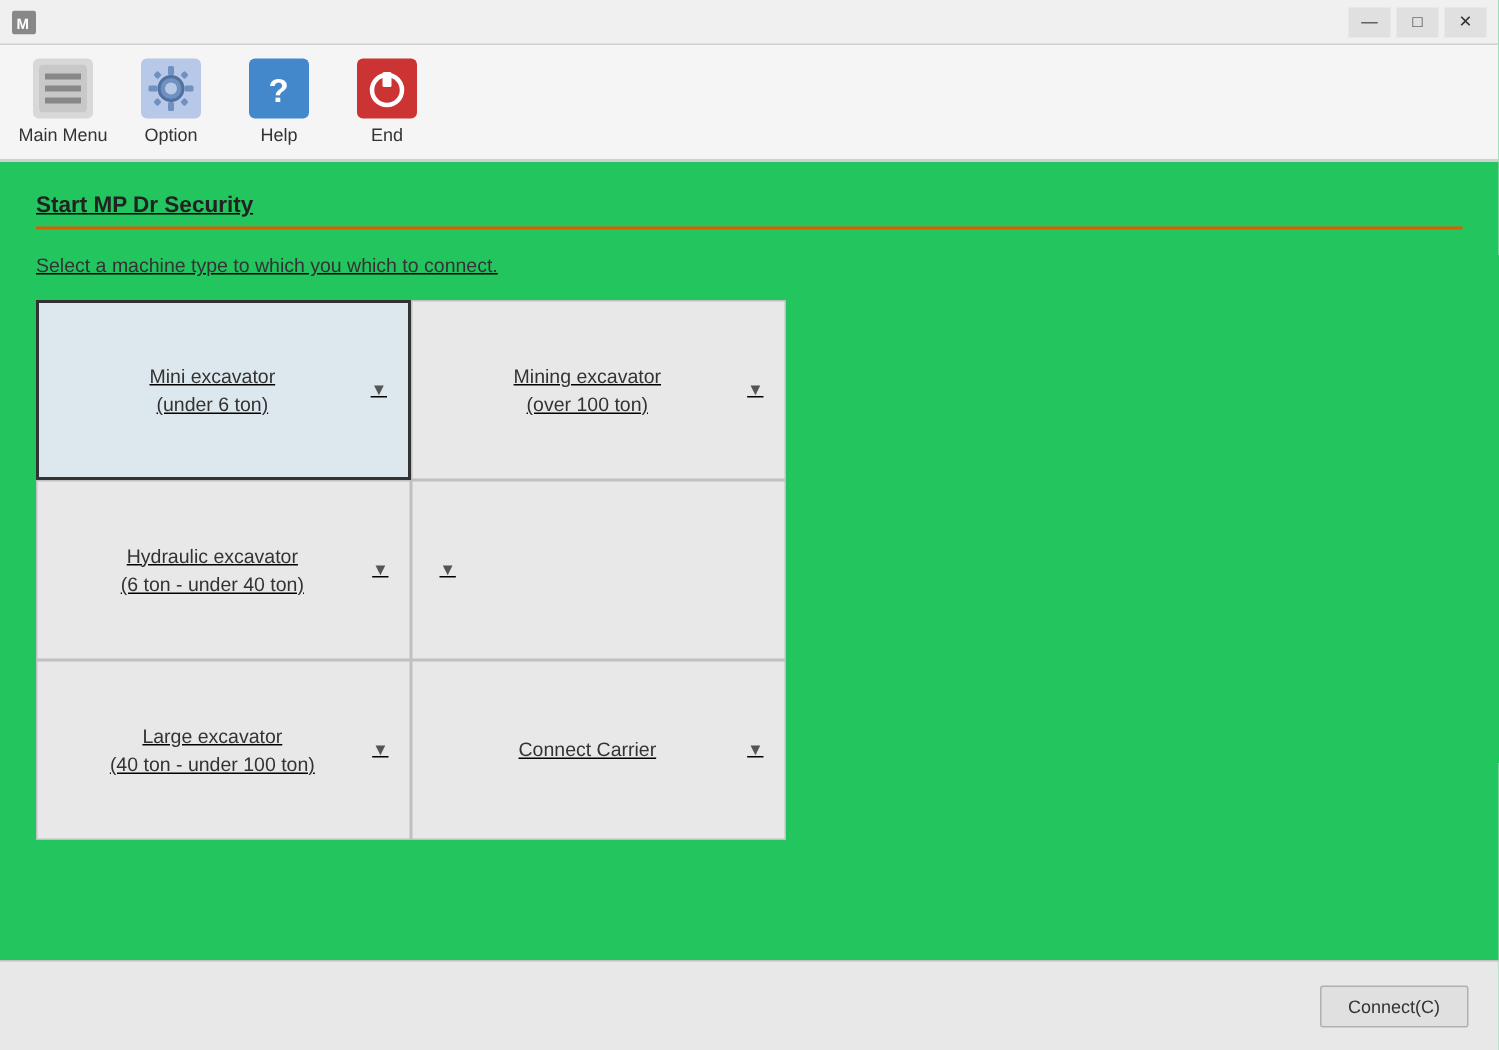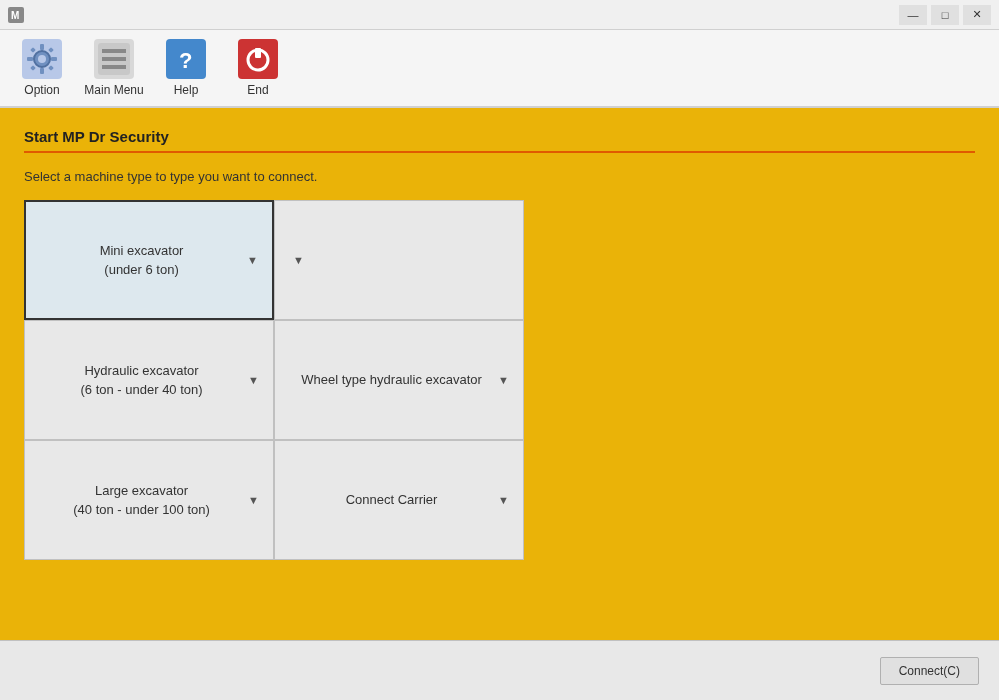--- a/index.html
+++ b/index.html
@@ -85,25 +85,26 @@
       color: #333;
       text-align: center;
     }
     .icon-main { background: #d8d8d8; }
     .icon-option { background: #b8c8e8; }
     .icon-help { background: #4488cc; color: white; font-weight: bold; font-size: 20px; }
     .icon-end { background: #cc3333; color: white; font-size: 20px; }
 
     
     .main-content {
-      background: #eab308;
+      background: #22c55e;
       margin: 0;
       padding: 20px 24px;
       height: calc(700px - 30px - 78px - 60px);
       overflow: hidden;
+      text-decoration: underline;
     }
     .section-title {
       font-size: 15px;
       font-weight: bold;
       color: #222;
       margin-bottom: 6px;
     }
     .divider {
       height: 2px;
       background: #e05a00;
@@ -186,20 +187,32 @@
     </svg>
   </div>
   <div class="title-bar-controls">
     <button class="title-btn">—</button>
     <button class="title-btn">□</button>
     <button class="title-btn close">✕</button>
   </div>
 </div>
 
 <div class="toolbar">
+
+  <div class="toolbar-item">
+    <div class="toolbar-icon icon-main">
+      <svg width="32" height="32" viewBox="0 0 32 32">
+        <rect width="32" height="32" fill="#c8c8c8" rx="3"></rect>
+        <rect x="4" y="6" width="24" height="4" fill="#888"></rect>
+        <rect x="4" y="14" width="24" height="4" fill="#888"></rect>
+        <rect x="4" y="22" width="24" height="4" fill="#888"></rect>
+      </svg>
+    </div>
+    <span class="toolbar-label">Main Menu</span>
+  </div>
 
   <div class="toolbar-item">
     <div class="toolbar-icon icon-option">
       <svg width="38" height="38" viewBox="0 0 38 38">
         <rect width="38" height="38" fill="#b8c8e8" rx="3"></rect>
 
         <circle cx="19" cy="19" r="8" fill="#7090c0" stroke="#5070a0" stroke-width="2"></circle>
         <circle cx="19" cy="19" r="4" fill="#b8c8e8"></circle>
         <rect x="17" y="4" width="4" height="6" fill="#7090c0" rx="1"></rect>
         <rect x="17" y="28" width="4" height="6" fill="#7090c0" rx="1"></rect>
@@ -208,32 +221,20 @@
         <rect x="8" y="8" width="4" height="4" fill="#7090c0" rx="1" transform="rotate(45 10 10)"></rect>
         <rect x="26" y="8" width="4" height="4" fill="#7090c0" rx="1" transform="rotate(45 28 10)"></rect>
         <rect x="8" y="26" width="4" height="4" fill="#7090c0" rx="1" transform="rotate(45 10 28)"></rect>
         <rect x="26" y="26" width="4" height="4" fill="#7090c0" rx="1" transform="rotate(45 28 28)"></rect>
       </svg>
     </div>
     <span class="toolbar-label">Option</span>
   </div>
 
   <div class="toolbar-item">
-    <div class="toolbar-icon icon-main">
-      <svg width="32" height="32" viewBox="0 0 32 32">
-        <rect width="32" height="32" fill="#c8c8c8" rx="3"></rect>
-        <rect x="4" y="6" width="24" height="4" fill="#888"></rect>
-        <rect x="4" y="14" width="24" height="4" fill="#888"></rect>
-        <rect x="4" y="22" width="24" height="4" fill="#888"></rect>
-      </svg>
-    </div>
-    <span class="toolbar-label">Main Menu</span>
-  </div>
-
-  <div class="toolbar-item">
     <div class="toolbar-icon icon-help">
       <svg width="38" height="38" viewBox="0 0 38 38">
         <rect width="38" height="38" fill="#4488cc" rx="3"></rect>
         <text x="12" y="28" fill="white" font-size="22" font-weight="bold">?</text>
       </svg>
     </div>
     <span class="toolbar-label">Help</span>
   </div>
 
   <div class="toolbar-item">
@@ -246,38 +247,38 @@
         <rect x="16" y="8" width="6" height="10" fill="white" rx="1"></rect>
       </svg>
     </div>
     <span class="toolbar-label">End</span>
   </div>
 </div>
 
 <div class="main-content">
   <div class="section-title">Start MP Dr Security</div>
   <div class="divider"></div>
-  <div class="subtitle">Select a machine type to type you want to connect.</div>
+  <div class="subtitle">Select a machine type to which you which to connect.</div>
 
   <div class="machine-grid">
 
     <div class="machine-cell selected">
       <span class="machine-cell-text">Mini excavator<br>(under 6 ton)</span>
       <span class="machine-cell-arrow">▼</span>
     </div>
     <div class="machine-cell">
+      <span class="machine-cell-text">Mining excavator<br>(over 100 ton)</span>
       <span class="machine-cell-arrow">▼</span>
     </div>
 
     <div class="machine-cell">
       <span class="machine-cell-text">Hydraulic excavator<br>(6 ton - under 40 ton)</span>
       <span class="machine-cell-arrow">▼</span>
     </div>
     <div class="machine-cell">
-      <span class="machine-cell-text">Wheel type hydraulic excavator</span>
       <span class="machine-cell-arrow">▼</span>
     </div>
 
     <div class="machine-cell">
       <span class="machine-cell-text">Large excavator<br>(40 ton - under 100 ton)</span>
       <span class="machine-cell-arrow">▼</span>
     </div>
     <div class="machine-cell">
       <span class="machine-cell-text">Connect Carrier</span>
       <span class="machine-cell-arrow">▼</span>

